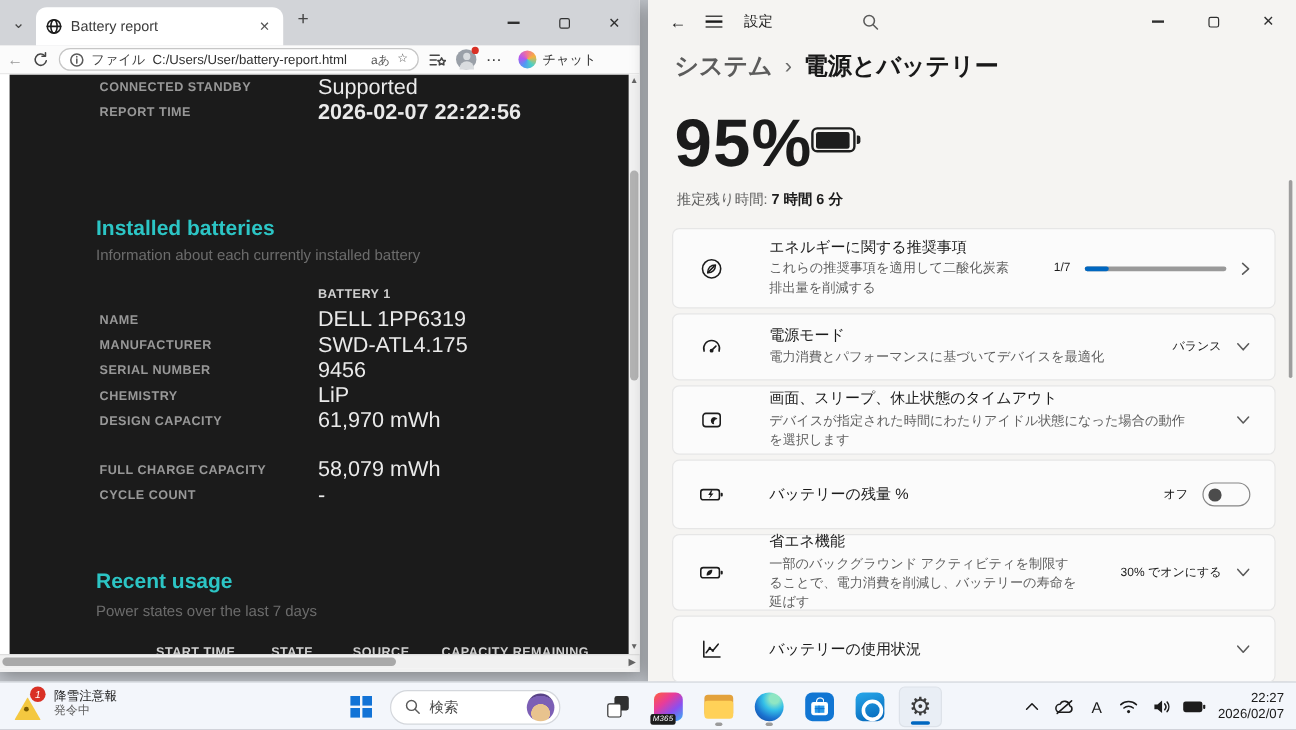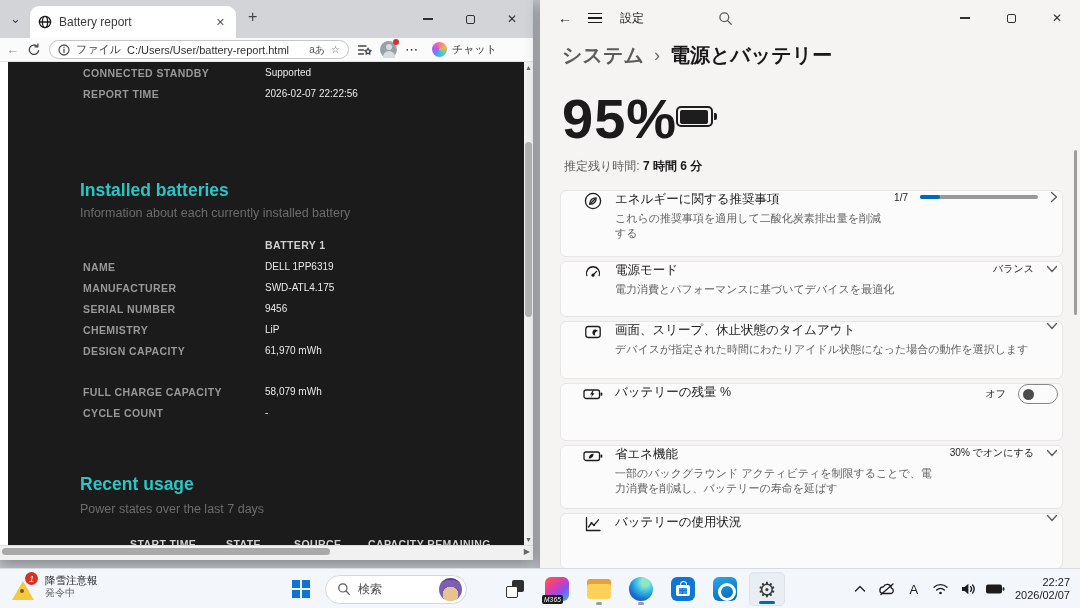--- a/index.html
+++ b/index.html
@@ -46,21 +46,21 @@
   .vscroll .thumb { position:absolute; left:1px; top:80px; width:7px; height:175px; background:#b4b4b4; border-radius:4px; }
   .vscroll .arr { position:absolute; left:1px; font-size:7px; color:#666; }
   .hscroll { position:absolute; left:0; top:545px; width:533px; height:12px; background:#f1f1f1; border-top:1px solid #ddd; }
   .hscroll .thumb { position:absolute; left:2px; top:2px; width:328px; height:7px; background:#a9a9a9; border-radius:4px; }
   .hscroll .arr { position:absolute; right:3px; top:1px; font-size:8px; color:#666; }
   .win-bottom { position:absolute; left:0; top:557px; width:533px; height:3px; background:#f1f1f1; }
 
   .meta { position:absolute; left:0; top:0px; width:100%; }
   .rrow { display:flex; height:21px; align-items:center; padding-left:75px; }
   .rlbl { width:182px; font-size:10.5px; letter-spacing:.4px; color:#989898; font-weight:bold; }
-  .rval { font-size:10px; color:#eaeaea; }
+  .rval { font-size:18px; color:#eaeaea; }
   .sec-head { position:absolute; left:72px; font-size:17.5px; color:#2cc5c5; }
   .sec-sub { position:absolute; left:72px; font-size:12.5px; color:#6c6c6c; }
   .btable { position:absolute; left:0; top:172px; width:100%; }
   .btable .hdr { padding-left:257px; font-size:10.5px; color:#cfcfcf; font-weight:bold; letter-spacing:.4px; height:22px; display:flex; align-items:center;}
   .btable .rrow .rval { width:200px; }
   .gap-top { margin-top:20px; }
   .recent-cols { position:absolute; top:476px; left:0; width:100%; height:22px; }
   .rc { position:absolute; font-size:10.5px; font-weight:bold; letter-spacing:.4px; color:#cfcfcf; }
 
   
@@ -85,21 +85,21 @@
     border:2.5px solid #1d1d1d; border-radius:5px; }
   .hero-batt::before { content:""; position:absolute; left:1.5px; top:1.5px; right:3.5px; bottom:1.5px;
     background:#1d1d1d; border-radius:2px; }
   .hero-batt::after { content:""; position:absolute; right:-6px; top:4.5px; width:3px; height:7px;
     background:#1d1d1d; border-radius:0 2px 2px 0; }
   .hero-est { position:absolute; left:24px; top:158px; font-size:12px; color:#5f5f5f; }
   .hero-est b { color:#1b1b1b; }
 
   .cards { position:absolute; left:20px; top:190px; width:503px; display:flex; flex-direction:column; gap:4px; }
   .card { background:#fbfbfb; border:1px solid #e6e6e6; border-radius:6px;
-    display:flex; align-items:flex-start; padding:0 4px 0 10px; }
+    display:flex; align-items:center; padding:0 20px 0 10px;gap:26px; }
   .c-ic { width:44px; display:flex; justify-content:center; flex-shrink:0; }
   .c-txt { flex:1; padding-right:10px; }
   .c-title { font-size:12.5px; color:#1b1b1b; }
   .c-sub { font-size:11px; color:#616161; margin-top:2.5px; line-height:1.45; }
   .c-right { display:flex; align-items:center; gap:12px; flex-shrink:0; font-size:10px; color:#1b1b1b; }
   .progress { width:118px; height:4px; background:#999; border-radius:2px; position:relative; }
   .progress .fill { position:absolute; left:0; top:0; height:4px; width:17%; background:#0067c0; border-radius:2px; }
   .toggle { width:40px; height:20px; border:1px solid #868686; border-radius:10px; position:relative; background:#fbfbfb; }
   .toggle .knob { position:absolute; left:4px; top:3.5px; width:11px; height:11px; border-radius:50%; background:#4c4c4c; }
   .s-vscroll { position:absolute; right:3px; top:150px; width:3px; height:165px; background:#9d9d9d; border-radius:2px; }
@@ -225,21 +225,21 @@
 
   <div class="page">
     <div class="report">
       <div class="meta">
         <div class="rrow">
           <span class="rlbl">CONNECTED STANDBY</span>
           <span class="rval">Supported</span>
         </div>
         <div class="rrow">
           <span class="rlbl">REPORT TIME</span>
-          <span class="rval" style="font-weight:normal">2026-02-07  22:22:56</span>
+          <span class="rval" style="font-weight:bold">2026-02-07  22:22:56</span>
         </div>
       </div>
 
       <h2 class="sec-head" style="top:118px">Installed batteries</h2>
       <div class="sec-sub" style="top:144px">Information about each currently installed battery</div>
 
       <div class="btable">
         <div class="hdr">BATTERY 1</div>
         <div class="rrow">
           <span class="rlbl">NAME</span>

